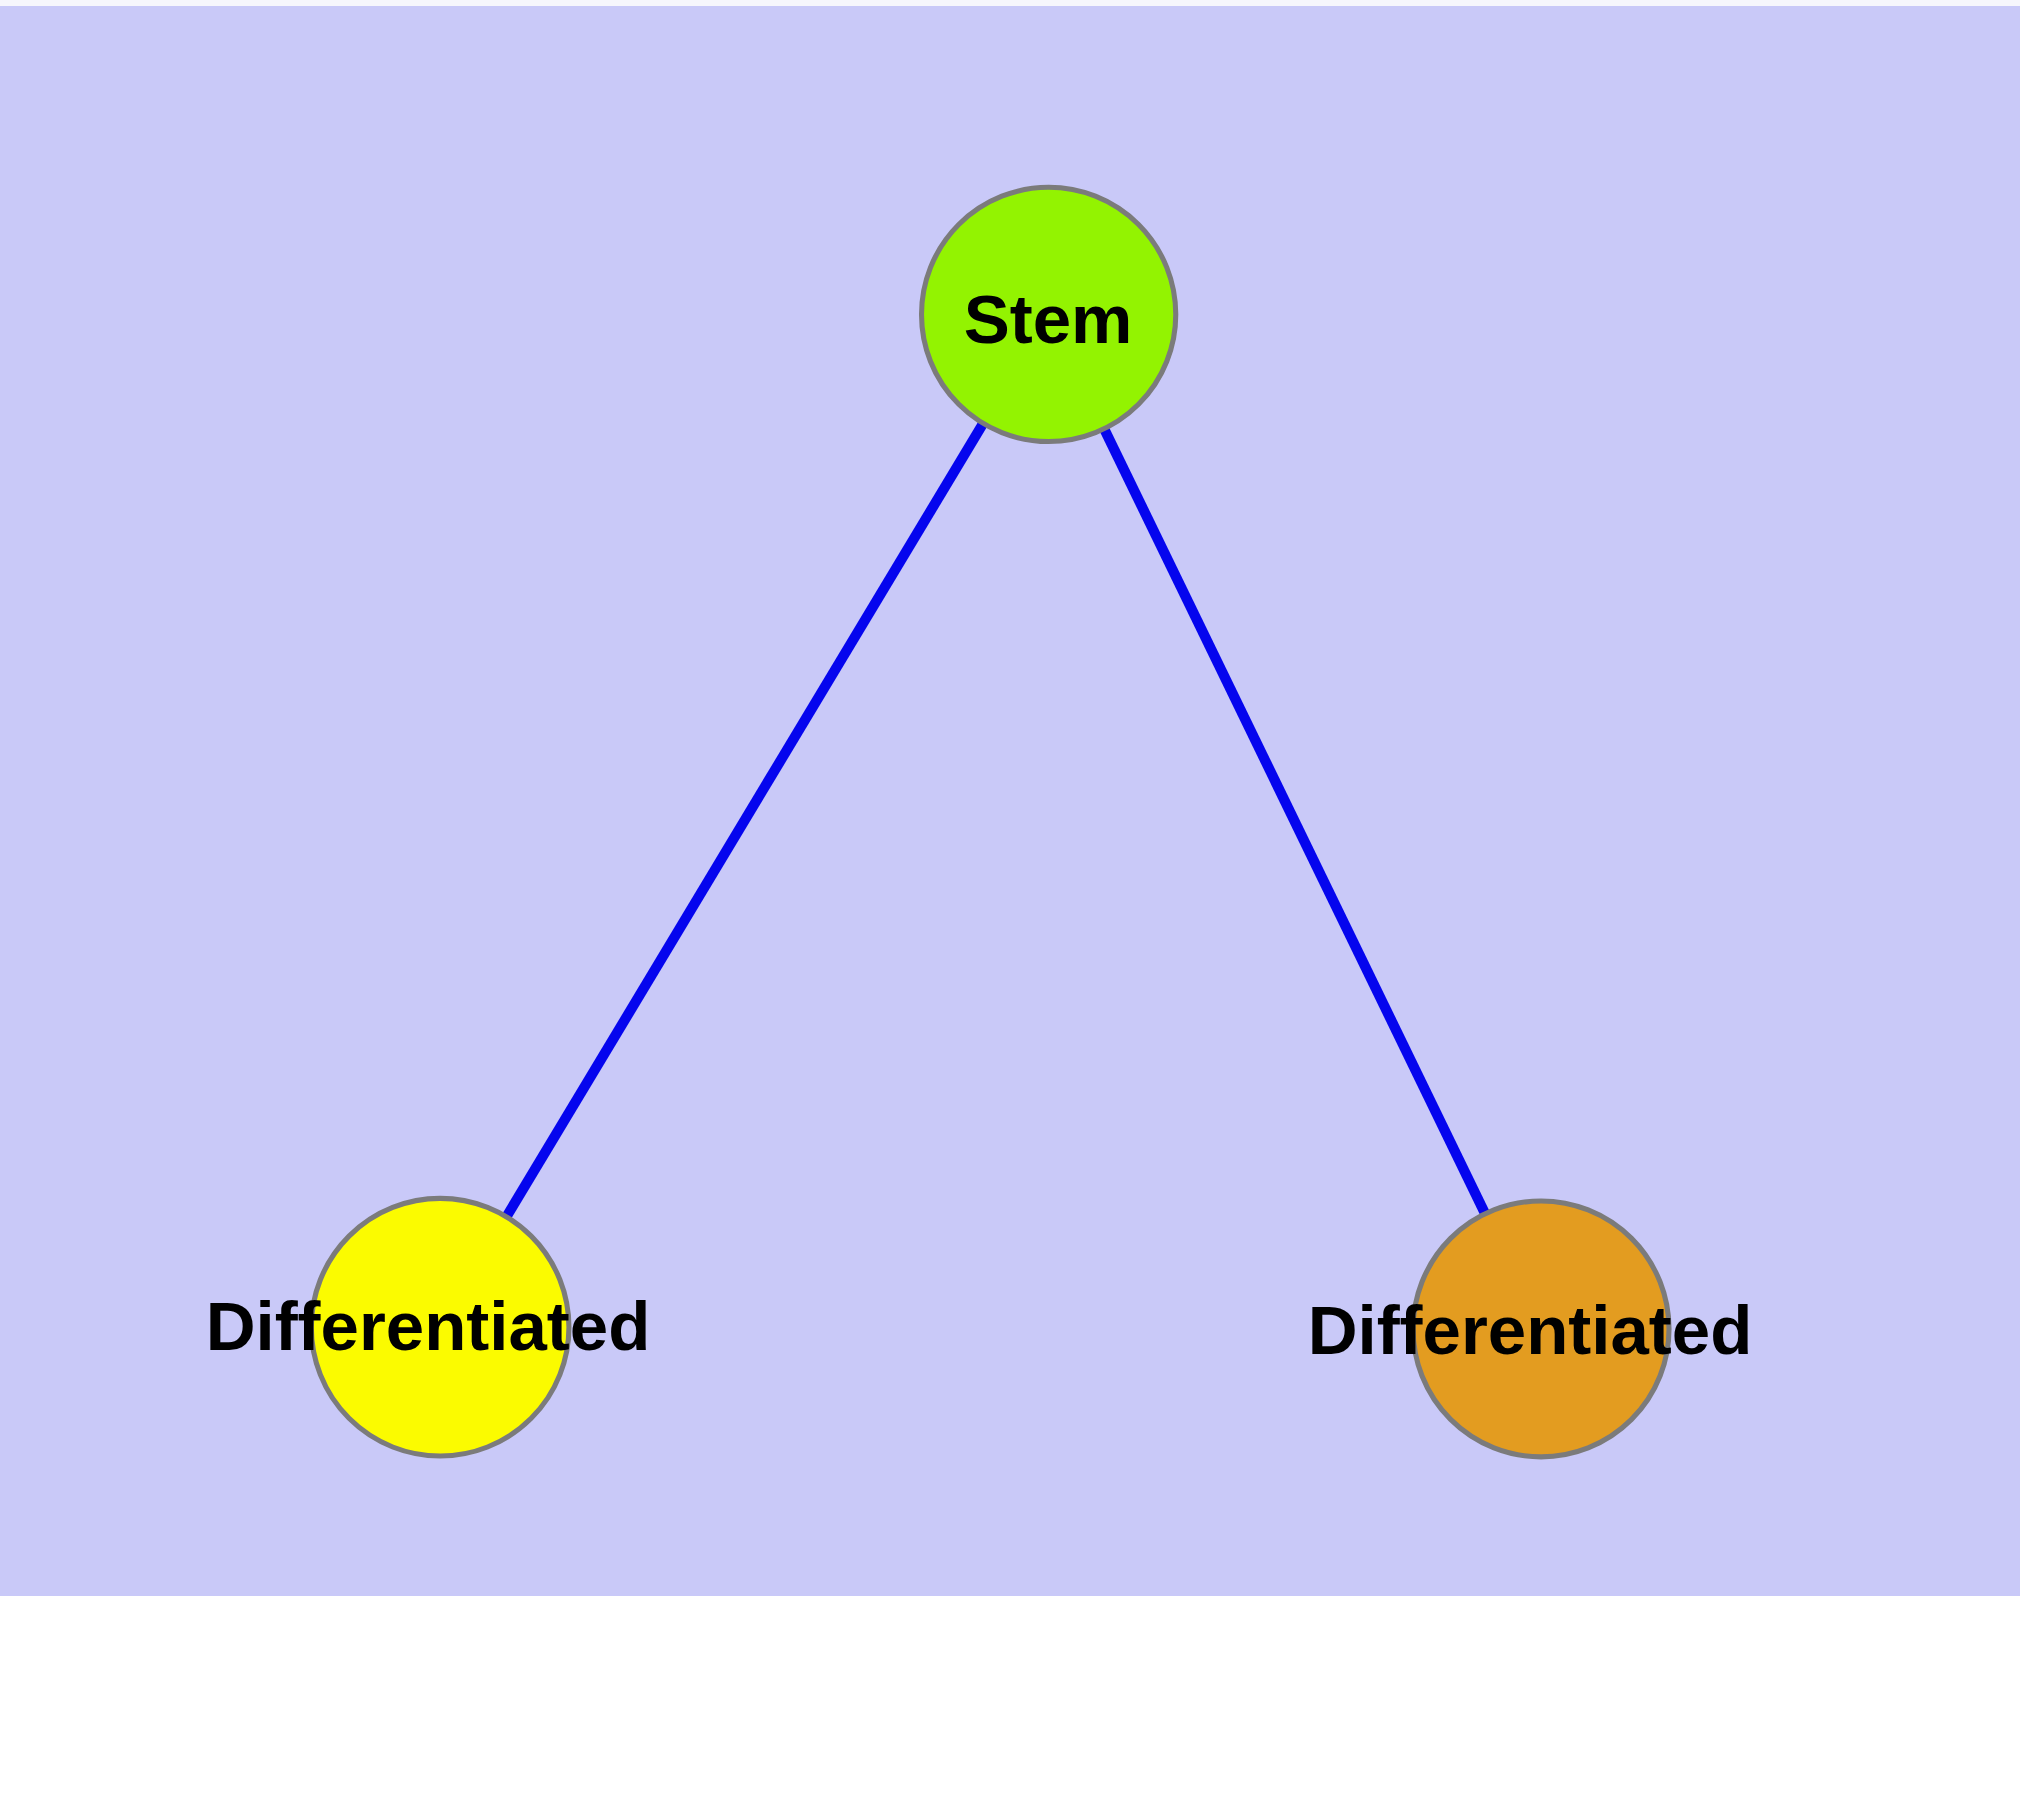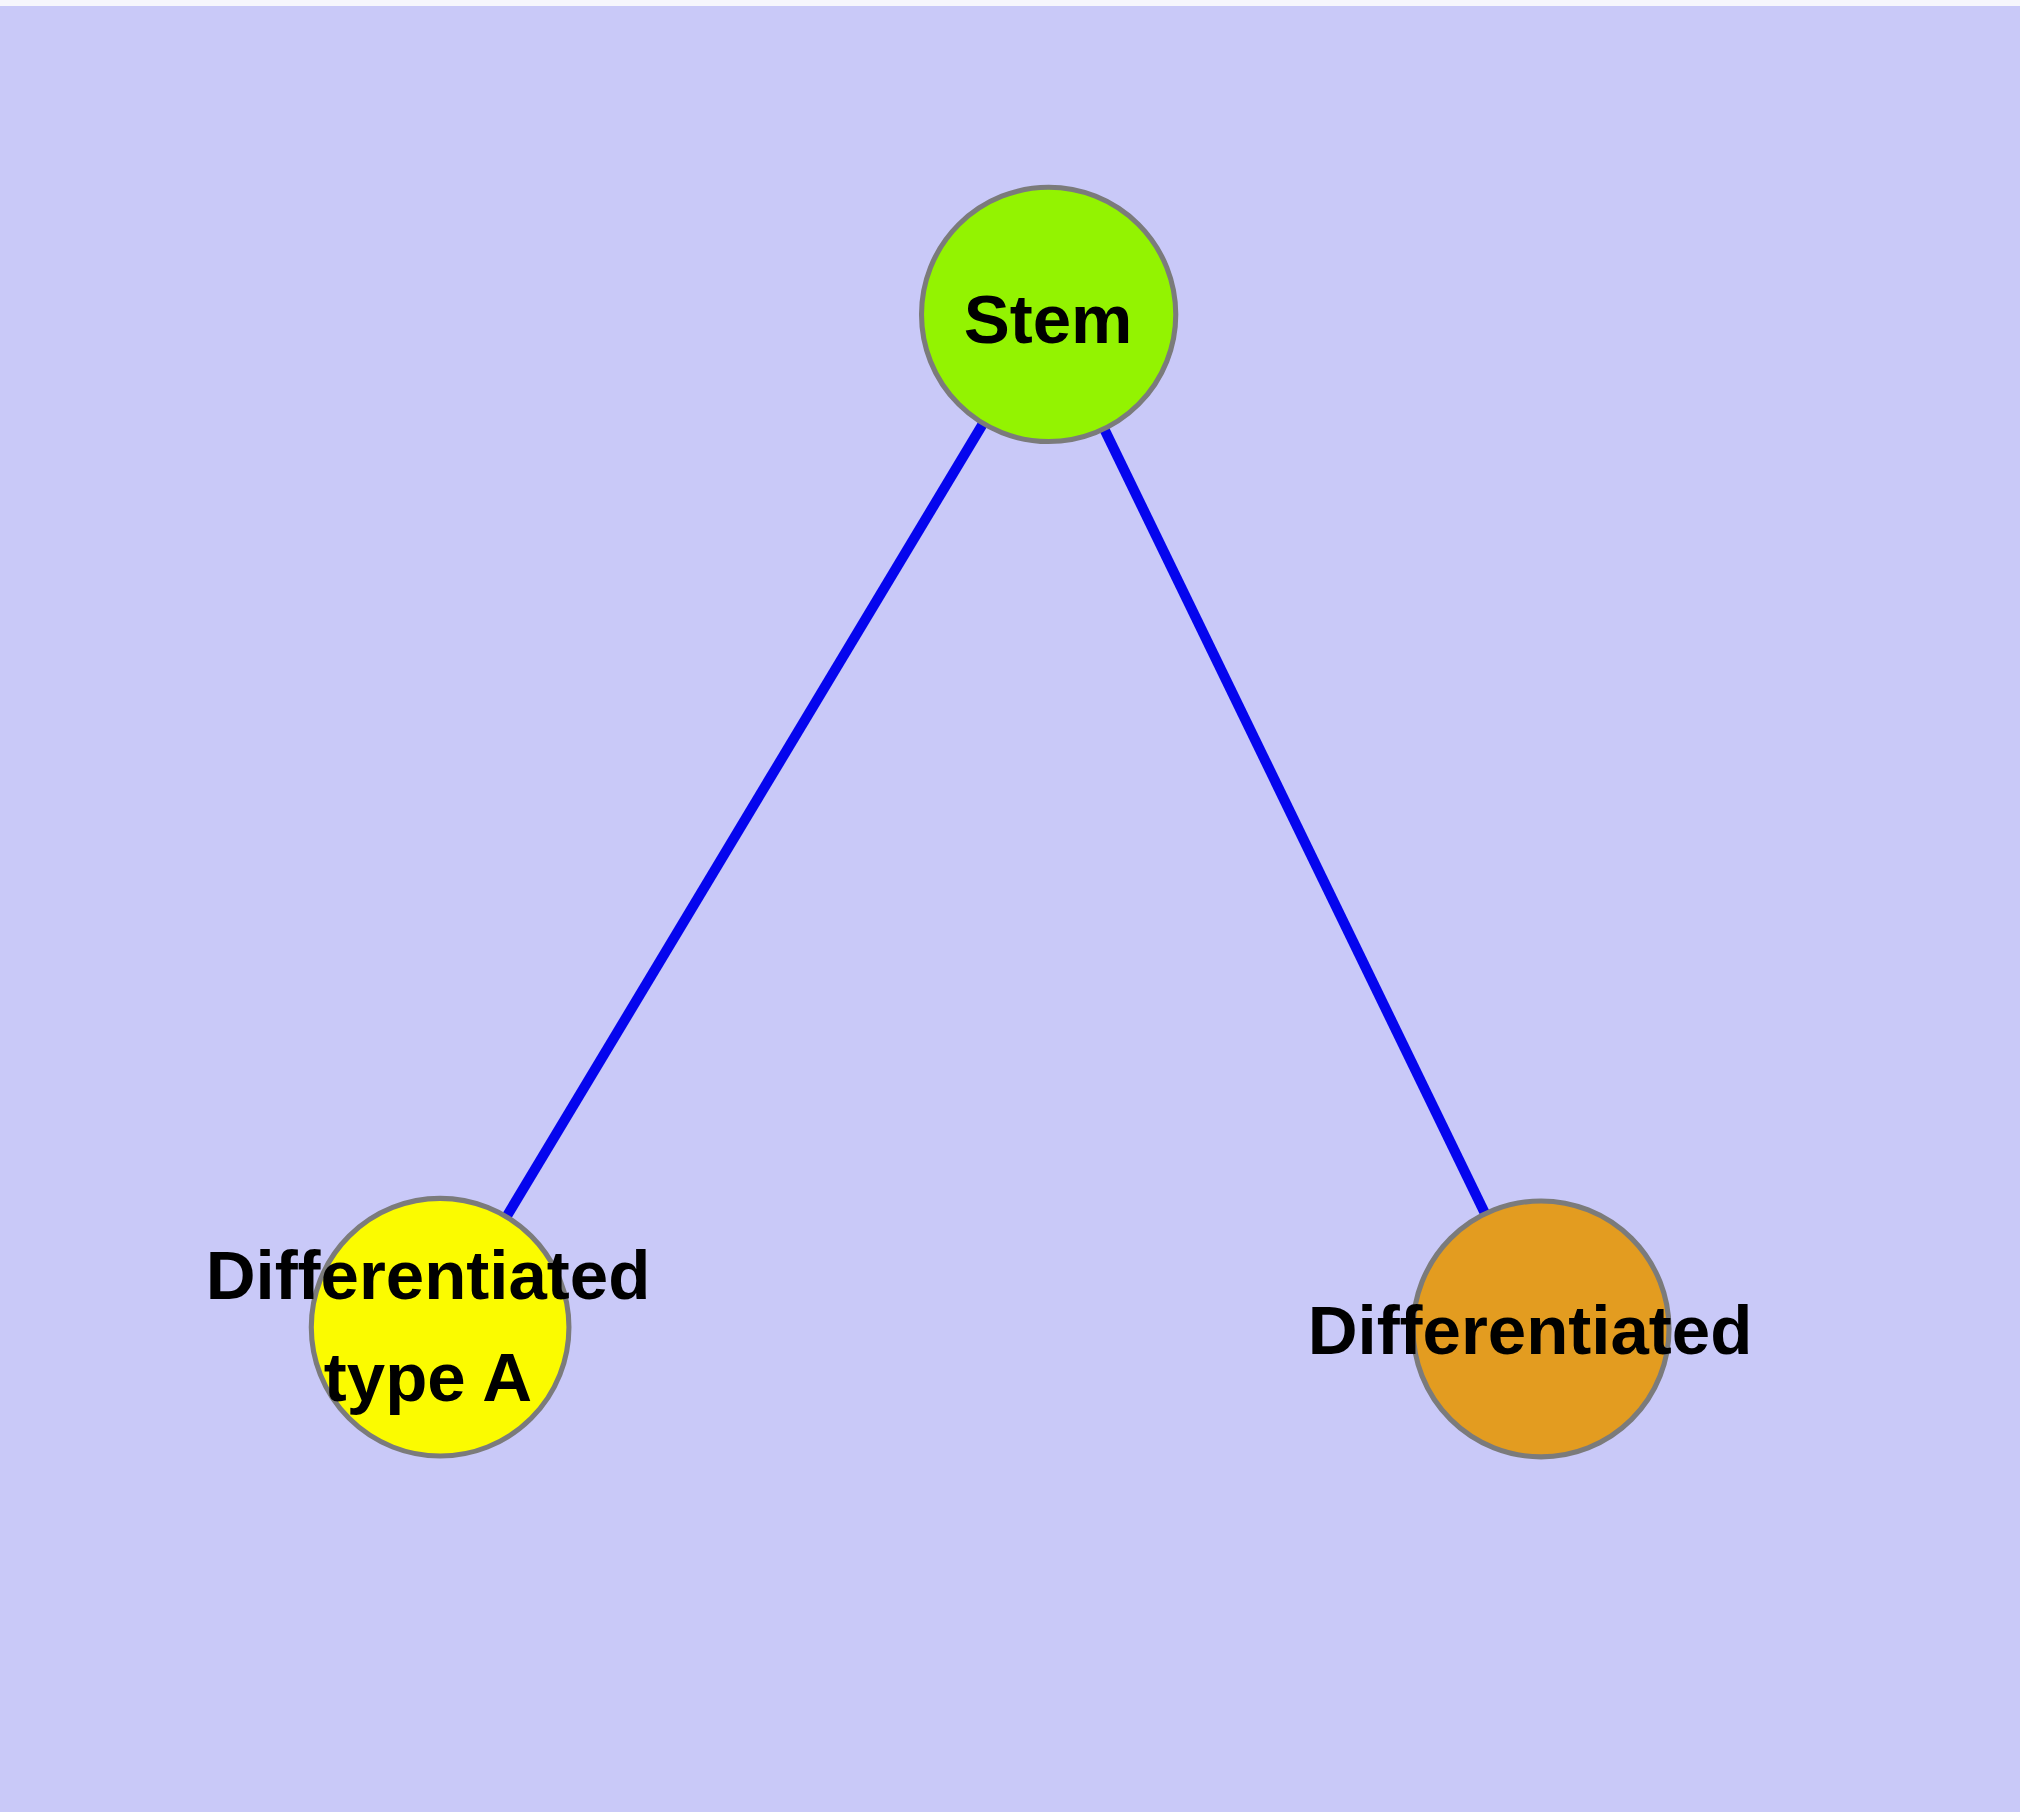--- a/index.html
+++ b/index.html
@@ -1,19 +1,19 @@
 <!DOCTYPE html>
 <html style="font-size:13.6px"><head>
 <meta charset="utf-8">
 <style>
   html, body { margin: 0; padding: 0; }
   .canvas {
     position: relative;
     width: 2021px;
-    height: 1812px;
+    height: 1596px;
     background: #C9C9F8;
     overflow: hidden;
     font-family: "Liberation Sans", sans-serif;
     text-decoration: underline;
   }
   .graph { position: absolute; left: 0; top: 0; z-index: 1; }
   .edge { stroke-width: 12px; }
   .node { stroke: #7B7B7B; stroke-width: 6px; }
   .top-strip {
     position: absolute; left: 0; top: 0;
@@ -50,21 +50,20 @@
     <circle class="node" cx="519" cy="1566" r="152" fill="#FBFB00"></circle>
     <circle class="node" cx="1818" cy="1568" r="151" fill="#E39C20"></circle>
   </svg>
 
   <div class="label" style="left:1048px; top:320px;">
     <span>Stem</span>
   </div>
 
   <div class="label" style="left:428px; top:1327px;">
     <span>Differentiated</span>
-    <span>type A</span>
   </div>
 
   <div class="label" style="left:1530px; top:1331px;">
     <span>Differentiated</span>
   </div>
 
 </div>
 
 
 </body></html>

